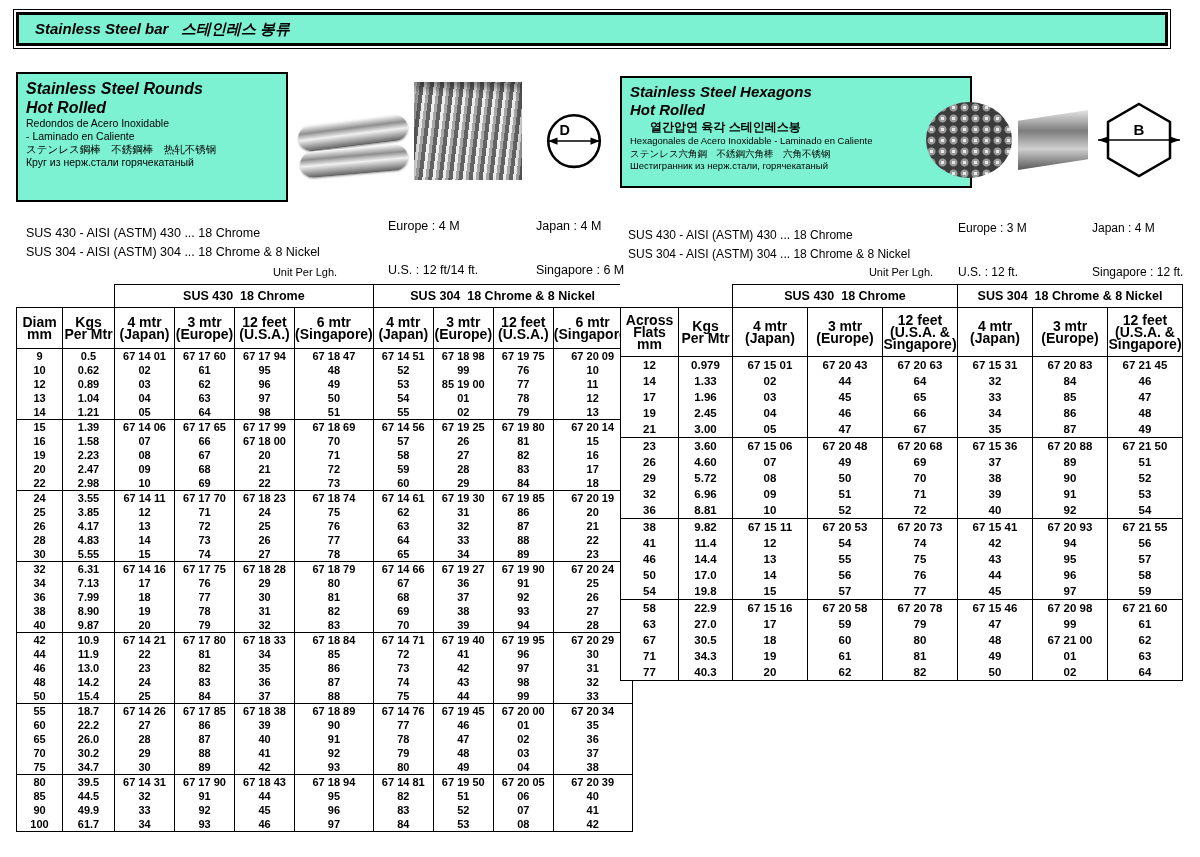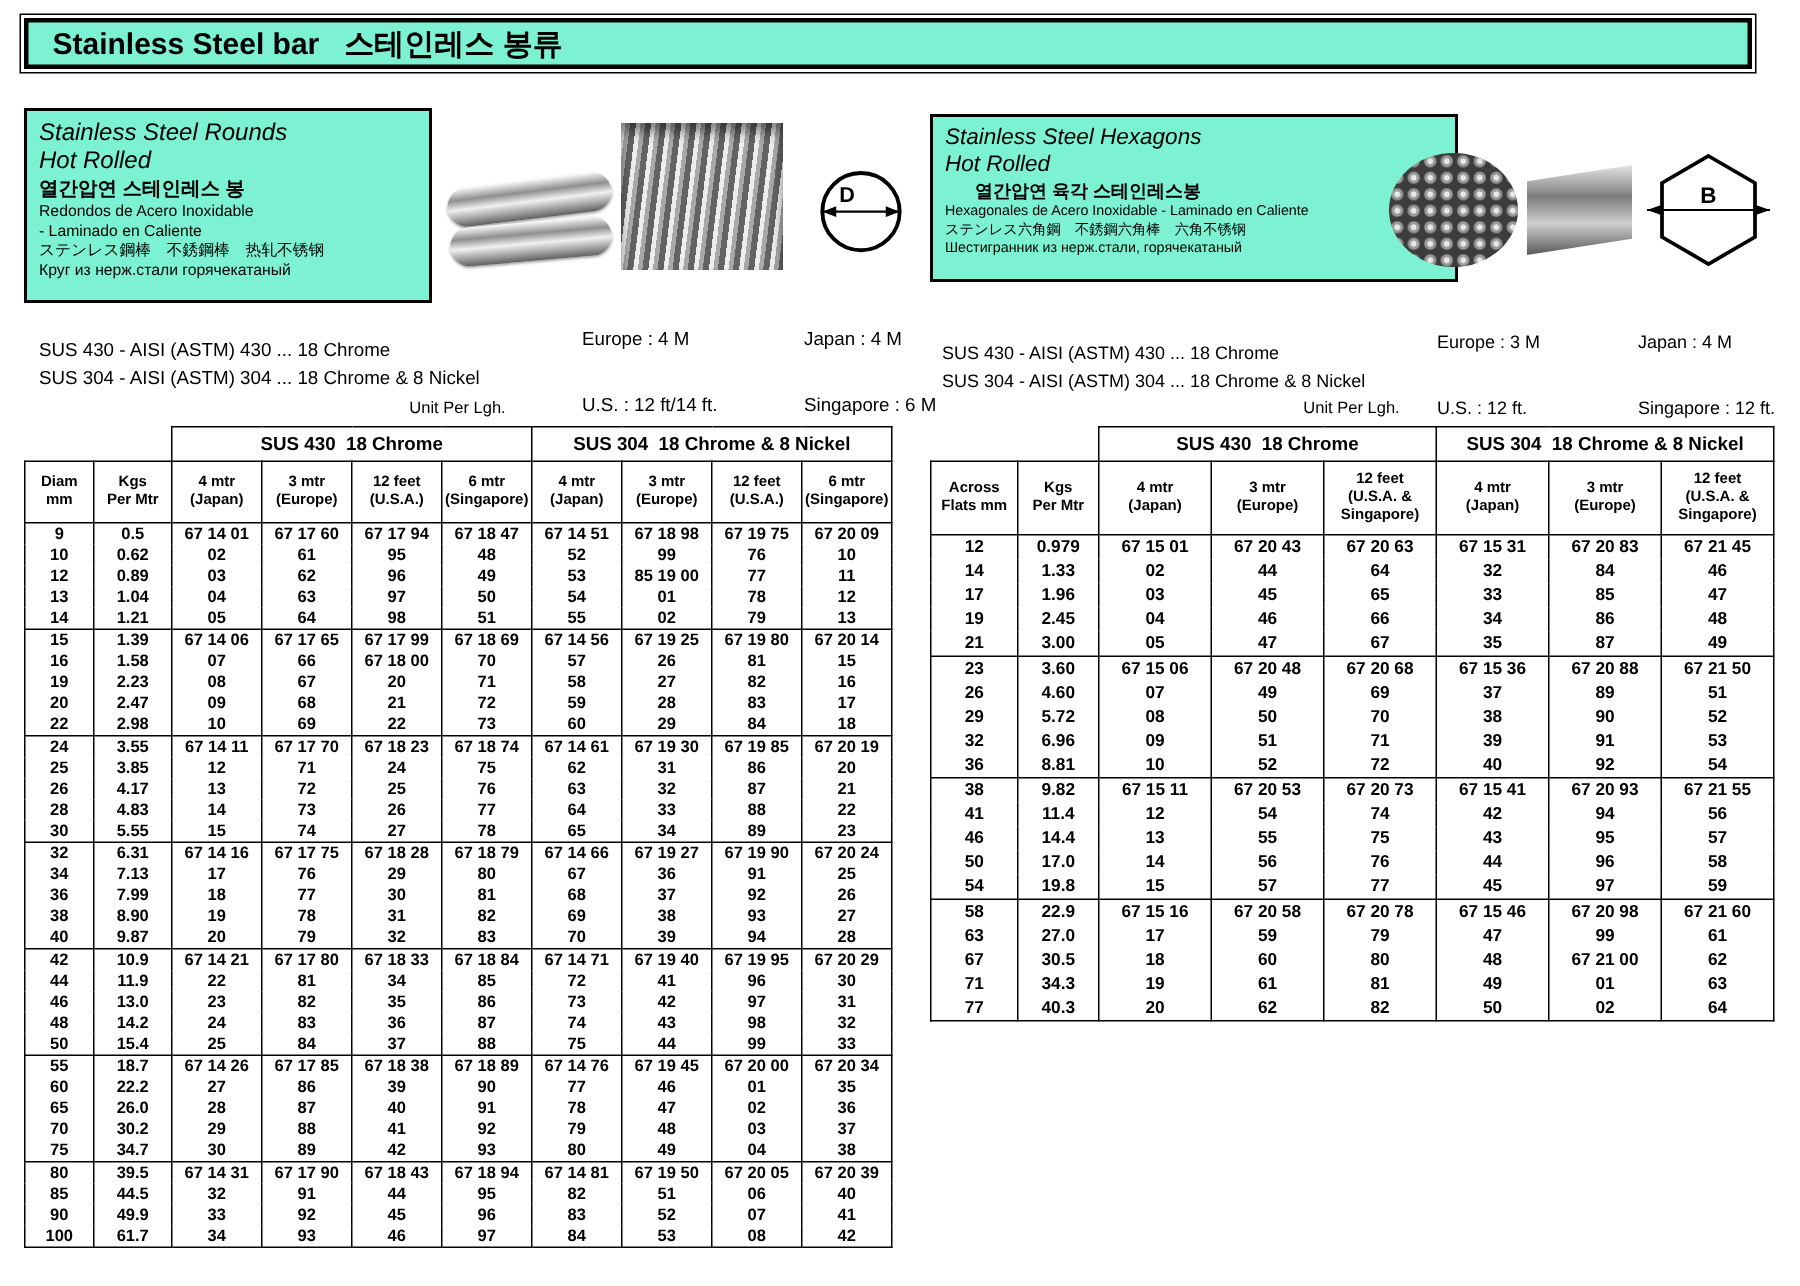--- a/index.html
+++ b/index.html
@@ -6,26 +6,26 @@
   body{
     position:relative;width:1200px;height:857px;background:#ffffff;
     font-family:"Liberation Sans",sans-serif;color:#000;overflow:hidden;
   }
   
   .banner{
     position:absolute;left:16px;top:12px;width:1152px;height:34px;box-sizing:border-box;
     background:#7df2d2;border:3px solid #000;outline:1px solid #000;outline-offset:2px;
     display:flex;align-items:center;padding-left:16px;
   }
-  .banner span{font-size:20px;font-weight:bold;white-space:pre;}
+  .banner span{font-size:15px;font-weight:bold;font-style:italic;white-space:pre;}
   
   .infobox{position:absolute;box-sizing:border-box;background:#7df2d2;border:2px solid #000;padding:5px 8px;}
   .left-box{left:16px;top:72px;width:272px;height:130px;}
   .right-box{left:620px;top:76px;width:352px;height:112px;}
-  .box-title{font-size:16px;line-height:19px;font-weight:normal;font-style:italic;}
+  .box-title{font-size:16px;line-height:19px;font-weight:bold;font-style:italic;}
   .right-box .box-title{font-size:15px;line-height:18px;}
   .box-ko{font-size:13px;line-height:18px;font-weight:bold;}
   .right-box .box-ko{font-size:12px;line-height:16px;margin-left:20px;}
   .box-sm{font-size:10.5px;line-height:13px;}
   .right-box .box-sm{font-size:9.5px;line-height:12.5px;}
   
   .photo-cyl{position:absolute;left:298px;top:110px;width:112px;height:70px;}
   .cyl{position:absolute;border-radius:13px;background:linear-gradient(180deg,#fafafa 0%,#8f8f8f 30%,#f0f0f0 55%,#606060 100%);box-shadow:0 1px 2px rgba(0,0,0,.4);}
   .cyl.c1{left:0;top:10px;width:110px;height:26px;transform:rotate(-7deg);}
   .cyl.c2{left:2px;top:38px;width:108px;height:26px;transform:rotate(-5deg);}
@@ -53,21 +53,21 @@
   .unit{position:absolute;font-size:11px;text-align:center;}
   .unit-left{left:16px;width:578px;top:266px;}
   .unit-right{left:620px;width:562px;top:266px;}
   
   .tbl{position:absolute;border-collapse:collapse;table-layout:fixed;background:#fff;}
   .tbl-left{left:16px;top:284px;}
   .tbl-right{left:620px;top:284px;}
   .tbl th,.tbl td{padding:0;text-align:center;font-weight:bold;color:#000;}
   .tbl .corner{border:none;}
   .tbl .ghead{border:1px solid #000;height:22px;font-size:12.5px;white-space:pre;}
-  .tbl .chead{border:1px solid #000;font-size:10px;line-height:12px;white-space:pre-line;vertical-align:middle;}
+  .tbl .chead{border:1px solid #000;font-size:14px;line-height:12px;white-space:pre-line;vertical-align:middle;}
   .tbl-left .chead{height:40px;}
   .tbl-right .chead{height:48px;}
   .tbl td{border-left:1px solid #000;border-right:1px solid #000;font-size:11px;}
   .tbl-left tbody td{height:14px;}
   .tbl-right tbody td{height:16px;font-size:11.5px;}
   .tbl tr.gend td{border-bottom:1px solid #000;}
   .tbl tbody tr:last-child td{border-bottom:1px solid #000;}
   .tbl-left col{width:60px;}
   .tbl-left col:first-child{width:46px;}
   .tbl-left col:nth-child(2){width:52px;}
@@ -78,21 +78,20 @@
 </head>
 <body>
 
 <div class="banner">
   <span>Stainless Steel bar   스테인레스 봉류</span>
 </div>
 
 <div class="infobox left-box">
   <div class="box-title">Stainless Steel Rounds</div>
   <div class="box-title">Hot Rolled</div>
-  <div class="box-ko">열간압연 스테인레스 봉</div>
   <div class="box-sm">Redondos de Acero Inoxidable</div>
   <div class="box-sm">- Laminado en Caliente</div>
   <div class="box-sm">ステンレス鋼棒　不銹鋼棒　热轧不锈钢</div>
   <div class="box-sm">Круг из нерж.стали горячекатаный</div>
 </div>
 
 <div class="photo-cyl">
   <div class="cyl c1"></div>
   <div class="cyl c2"></div>
 </div>

